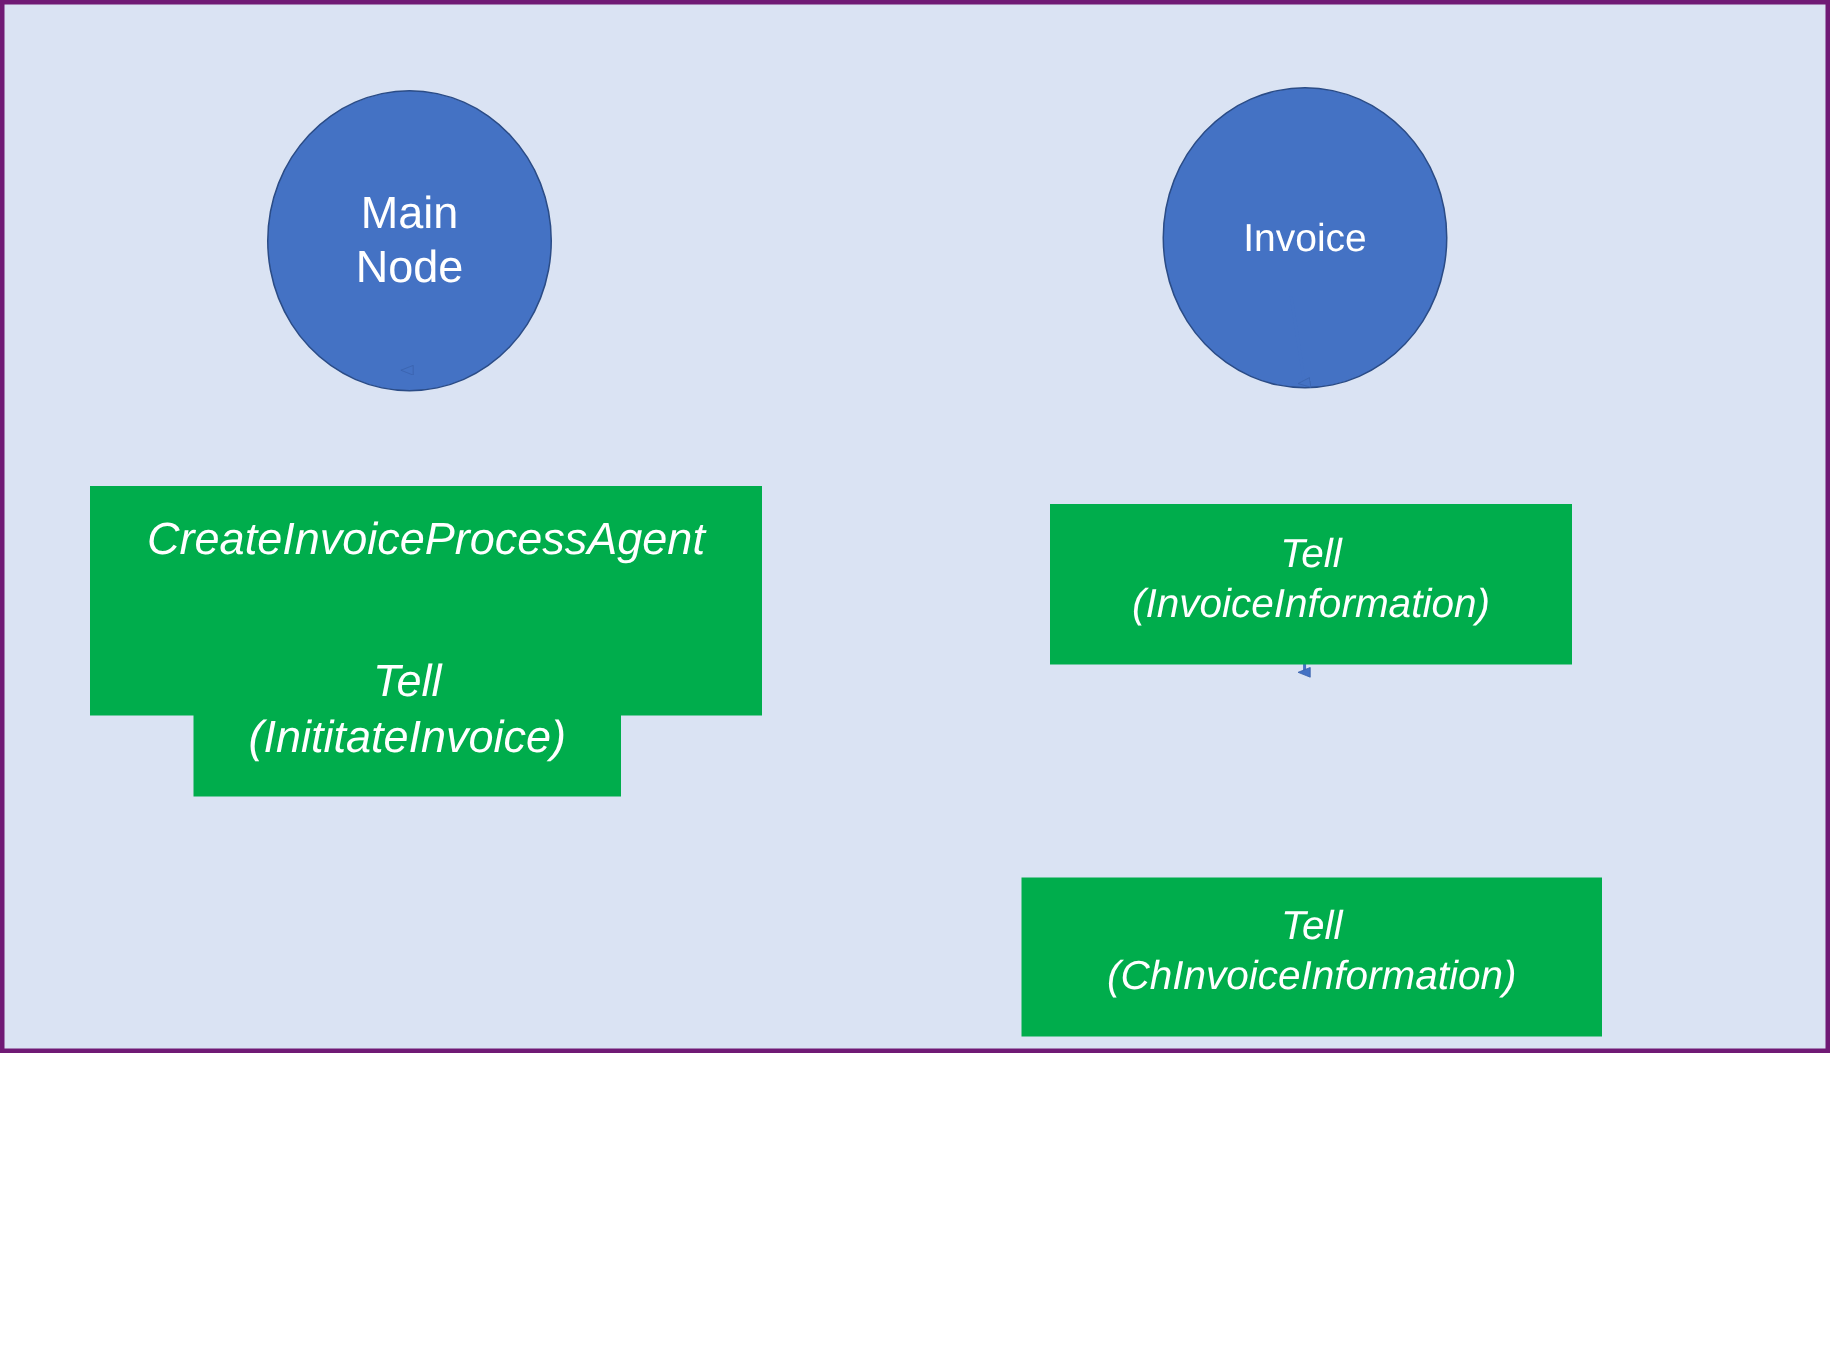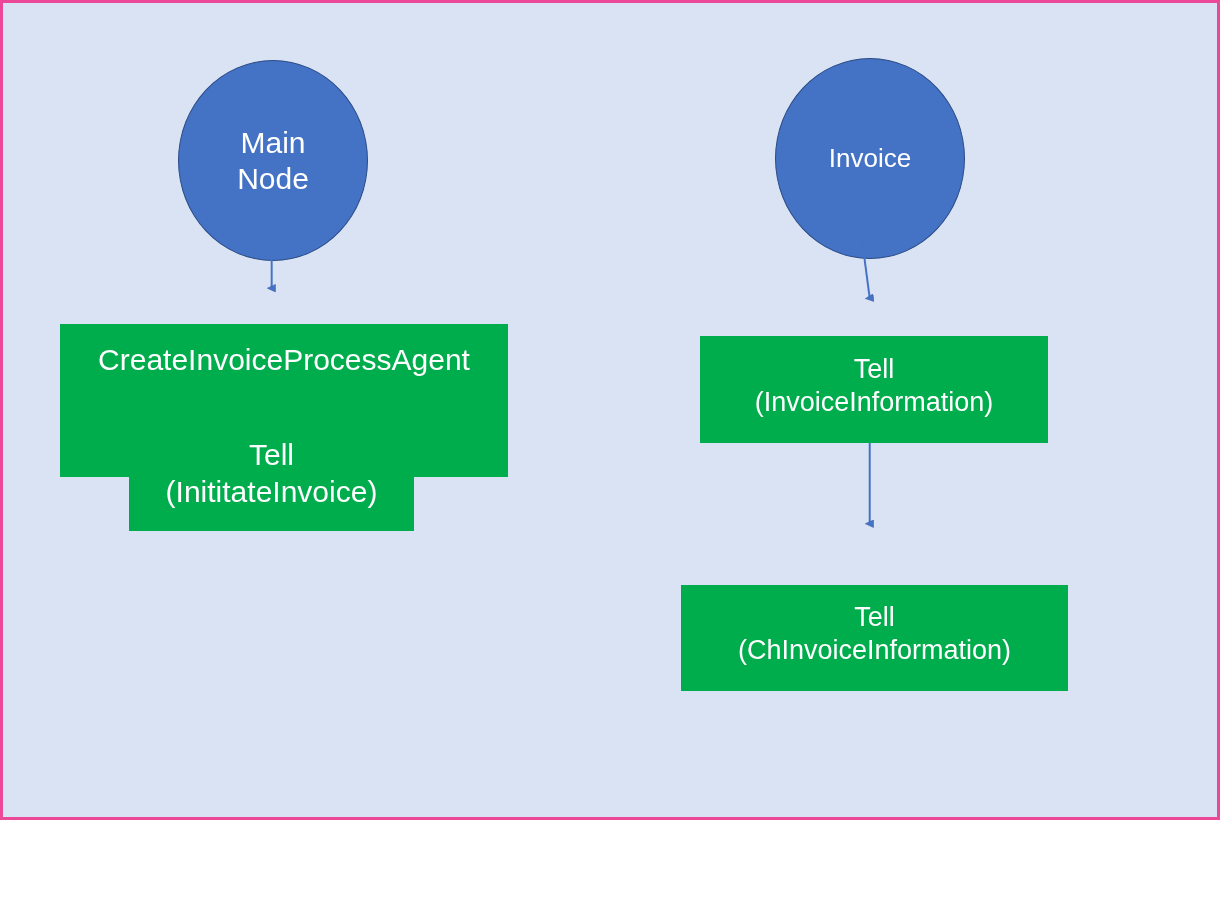--- a/index.html
+++ b/index.html
@@ -3,24 +3,24 @@
 <meta charset="utf-8">
 <style>
   html, body {
     margin: 0;
     padding: 0;
     background: #ffffff;
   }
   #canvas {
     position: relative;
     width: 1220px;
-    height: 820px;
+    height: 702px;
     background: #dae3f3;
     box-sizing: border-box;
-    border: 3px solid #ec4899;
+    border: 3px solid #701a75;
     overflow: hidden;
     font-family: "Liberation Sans", sans-serif;
   }
   .node-circle {
     position: absolute;
     border-radius: 50%;
     background: #4472c4;
     border: 1.5px solid #2b4c86;
     box-sizing: border-box;
     display: flex;
@@ -52,20 +52,21 @@
     color: #ffffff;
     text-align: center;
     line-height: 1.22;
     white-space: pre-line;
     box-sizing: border-box;
   }
   .proc-box .box-text {
     position: absolute;
     left: 0;
     right: 0;
+    font-style: italic;
   }
   #box-create-agent {
     left: 57px;
     top: 321px;
     width: 448px;
     height: 153px;
     z-index: 2;
   }
   #box-create-agent .box-text {
     top: 18px;

